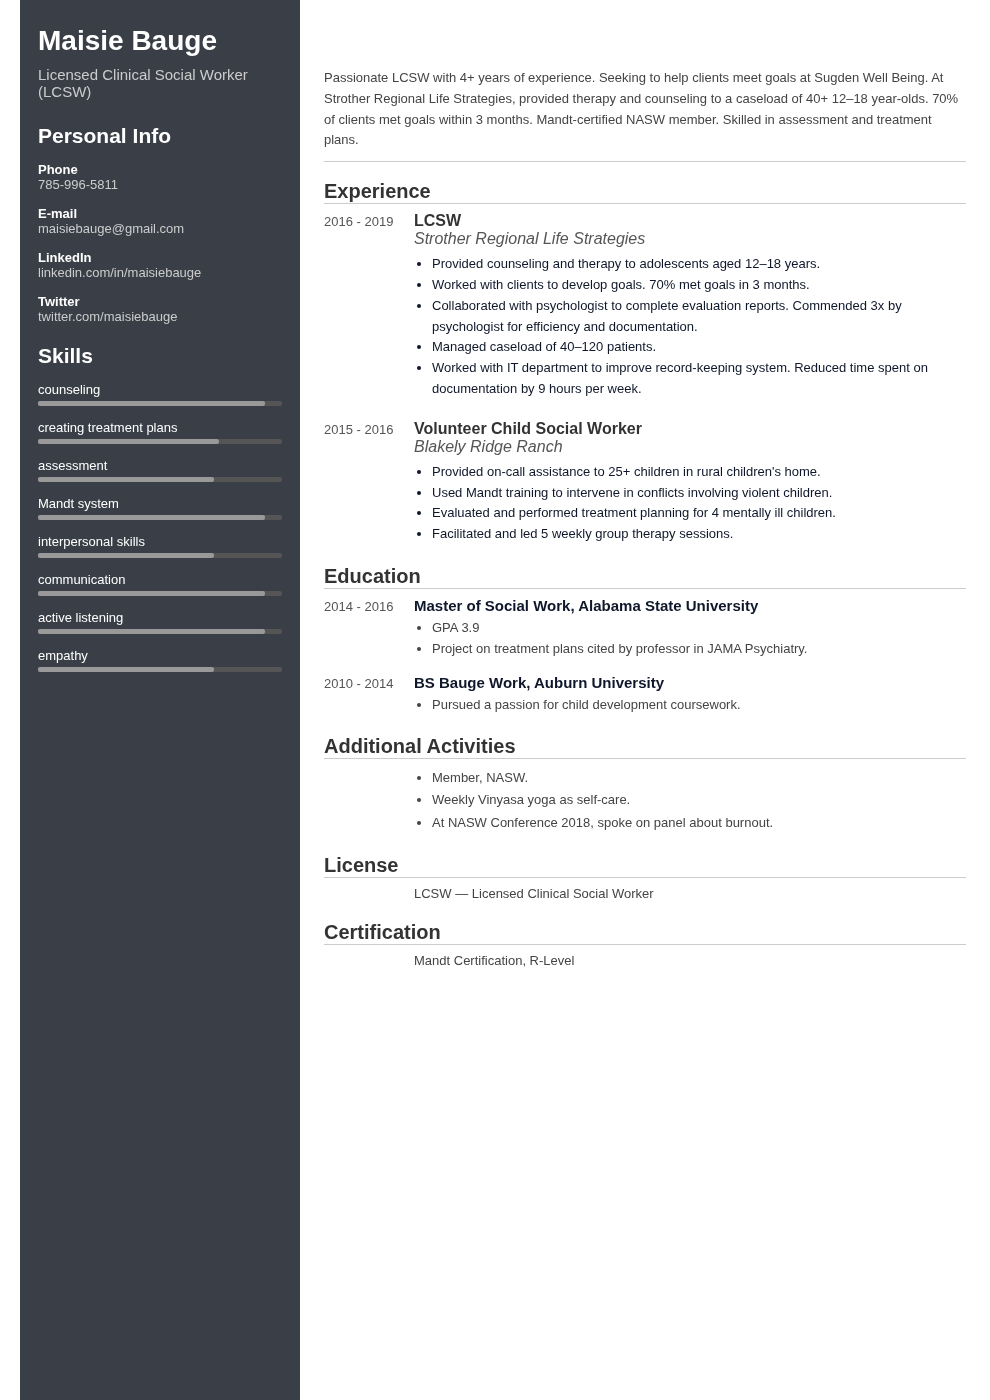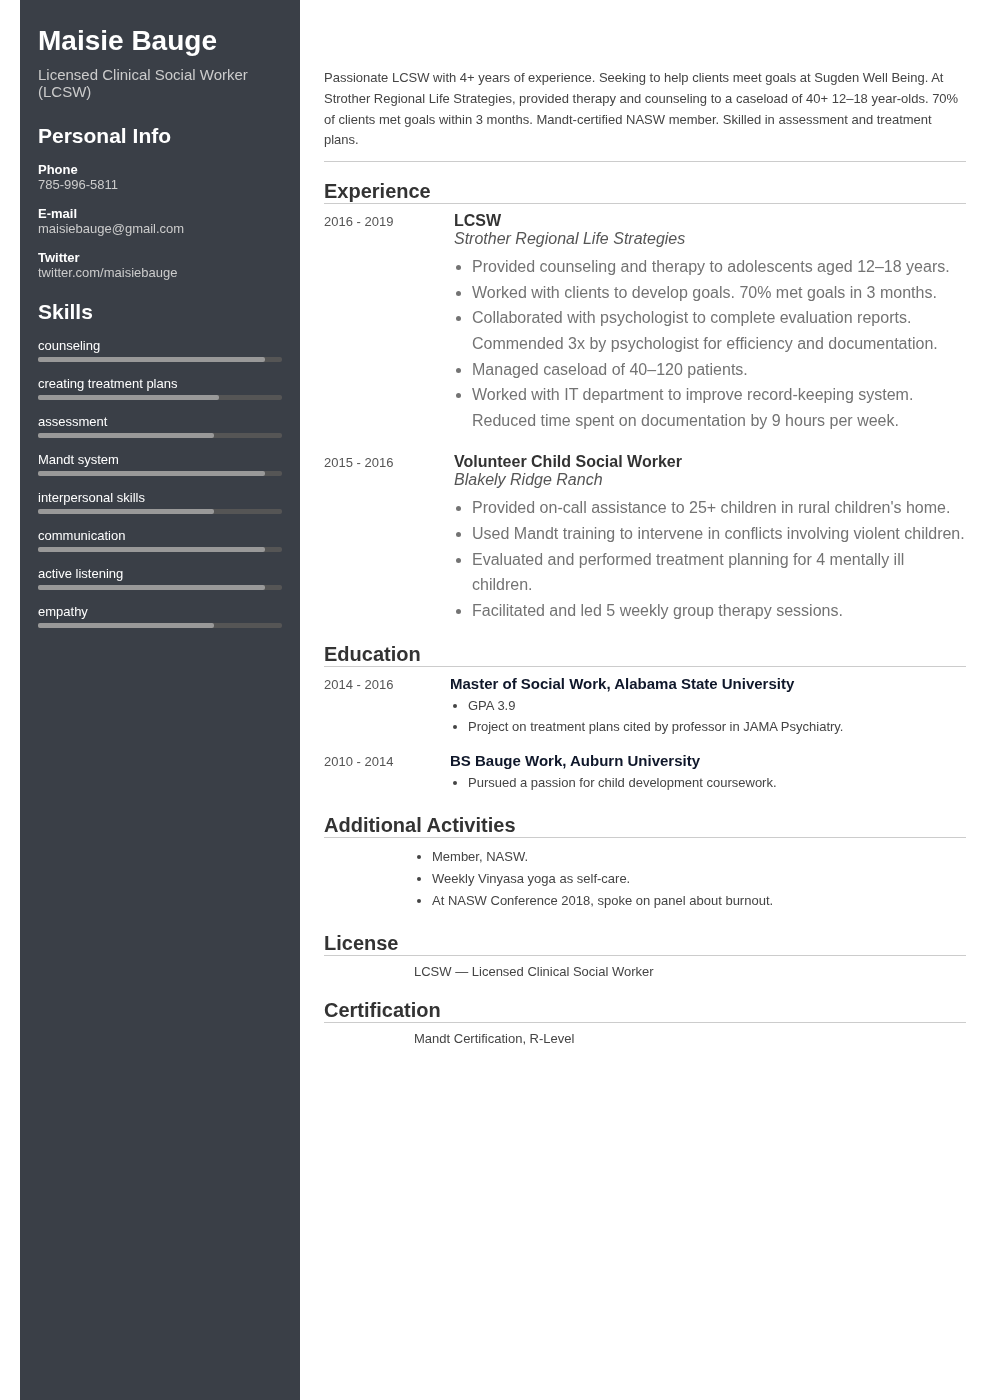--- a/index.html
+++ b/index.html
@@ -87,21 +87,20 @@
       color: #333;
       margin-bottom: 8px;
       border-bottom: 1px solid #ccc;
     }
     .section {
       margin-bottom: 20px;
     }
     .exp-entry {
       display: flex;
       margin-bottom: 20px;
-      gap: 40px;
     }
     .exp-dates {
       width: 90px;
       min-width: 90px;
       font-size: 13px;
       color: #555;
       padding-top: 2px;
     }
     .exp-content {
       flex: 1;
@@ -113,28 +112,27 @@
     }
     .exp-company {
       font-style: italic;
       color: #555;
       font-size: 16px;
       margin-bottom: 6px;
     }
     .exp-bullets {
       list-style: disc;
       padding-left: 18px;
-      font-size: 16px;
-      color: #737373;
+      font-size: 13px;
+      color: #0f172a;
       line-height: 1.6;
     }
     .edu-entry {
       display: flex;
       margin-bottom: 14px;
-      gap: 36px;
     }
     .edu-dates {
       width: 90px;
       min-width: 90px;
       font-size: 13px;
       color: #555;
       padding-top: 2px;
     }
     .edu-content {
       flex: 1;
@@ -182,20 +180,24 @@
 
   <div class="sidebar-section-title">Personal Info</div>
 
   <div class="contact-item">
     <div class="contact-label">Phone</div>
     <div class="contact-value">785-996-5811</div>
   </div>
   <div class="contact-item">
     <div class="contact-label">E-mail</div>
     <div class="contact-value">maisiebauge@gmail.com</div>
+  </div>
+  <div class="contact-item">
+    <div class="contact-label">LinkedIn</div>
+    <div class="contact-value">linkedin.com/in/maisiebauge</div>
   </div>
   <div class="contact-item">
     <div class="contact-label">Twitter</div>
     <div class="contact-value">twitter.com/maisiebauge</div>
   </div>
 
   <div class="sidebar-section-title">Skills</div>
 
   <div id="skills-container">
       <div class="skill-item">

